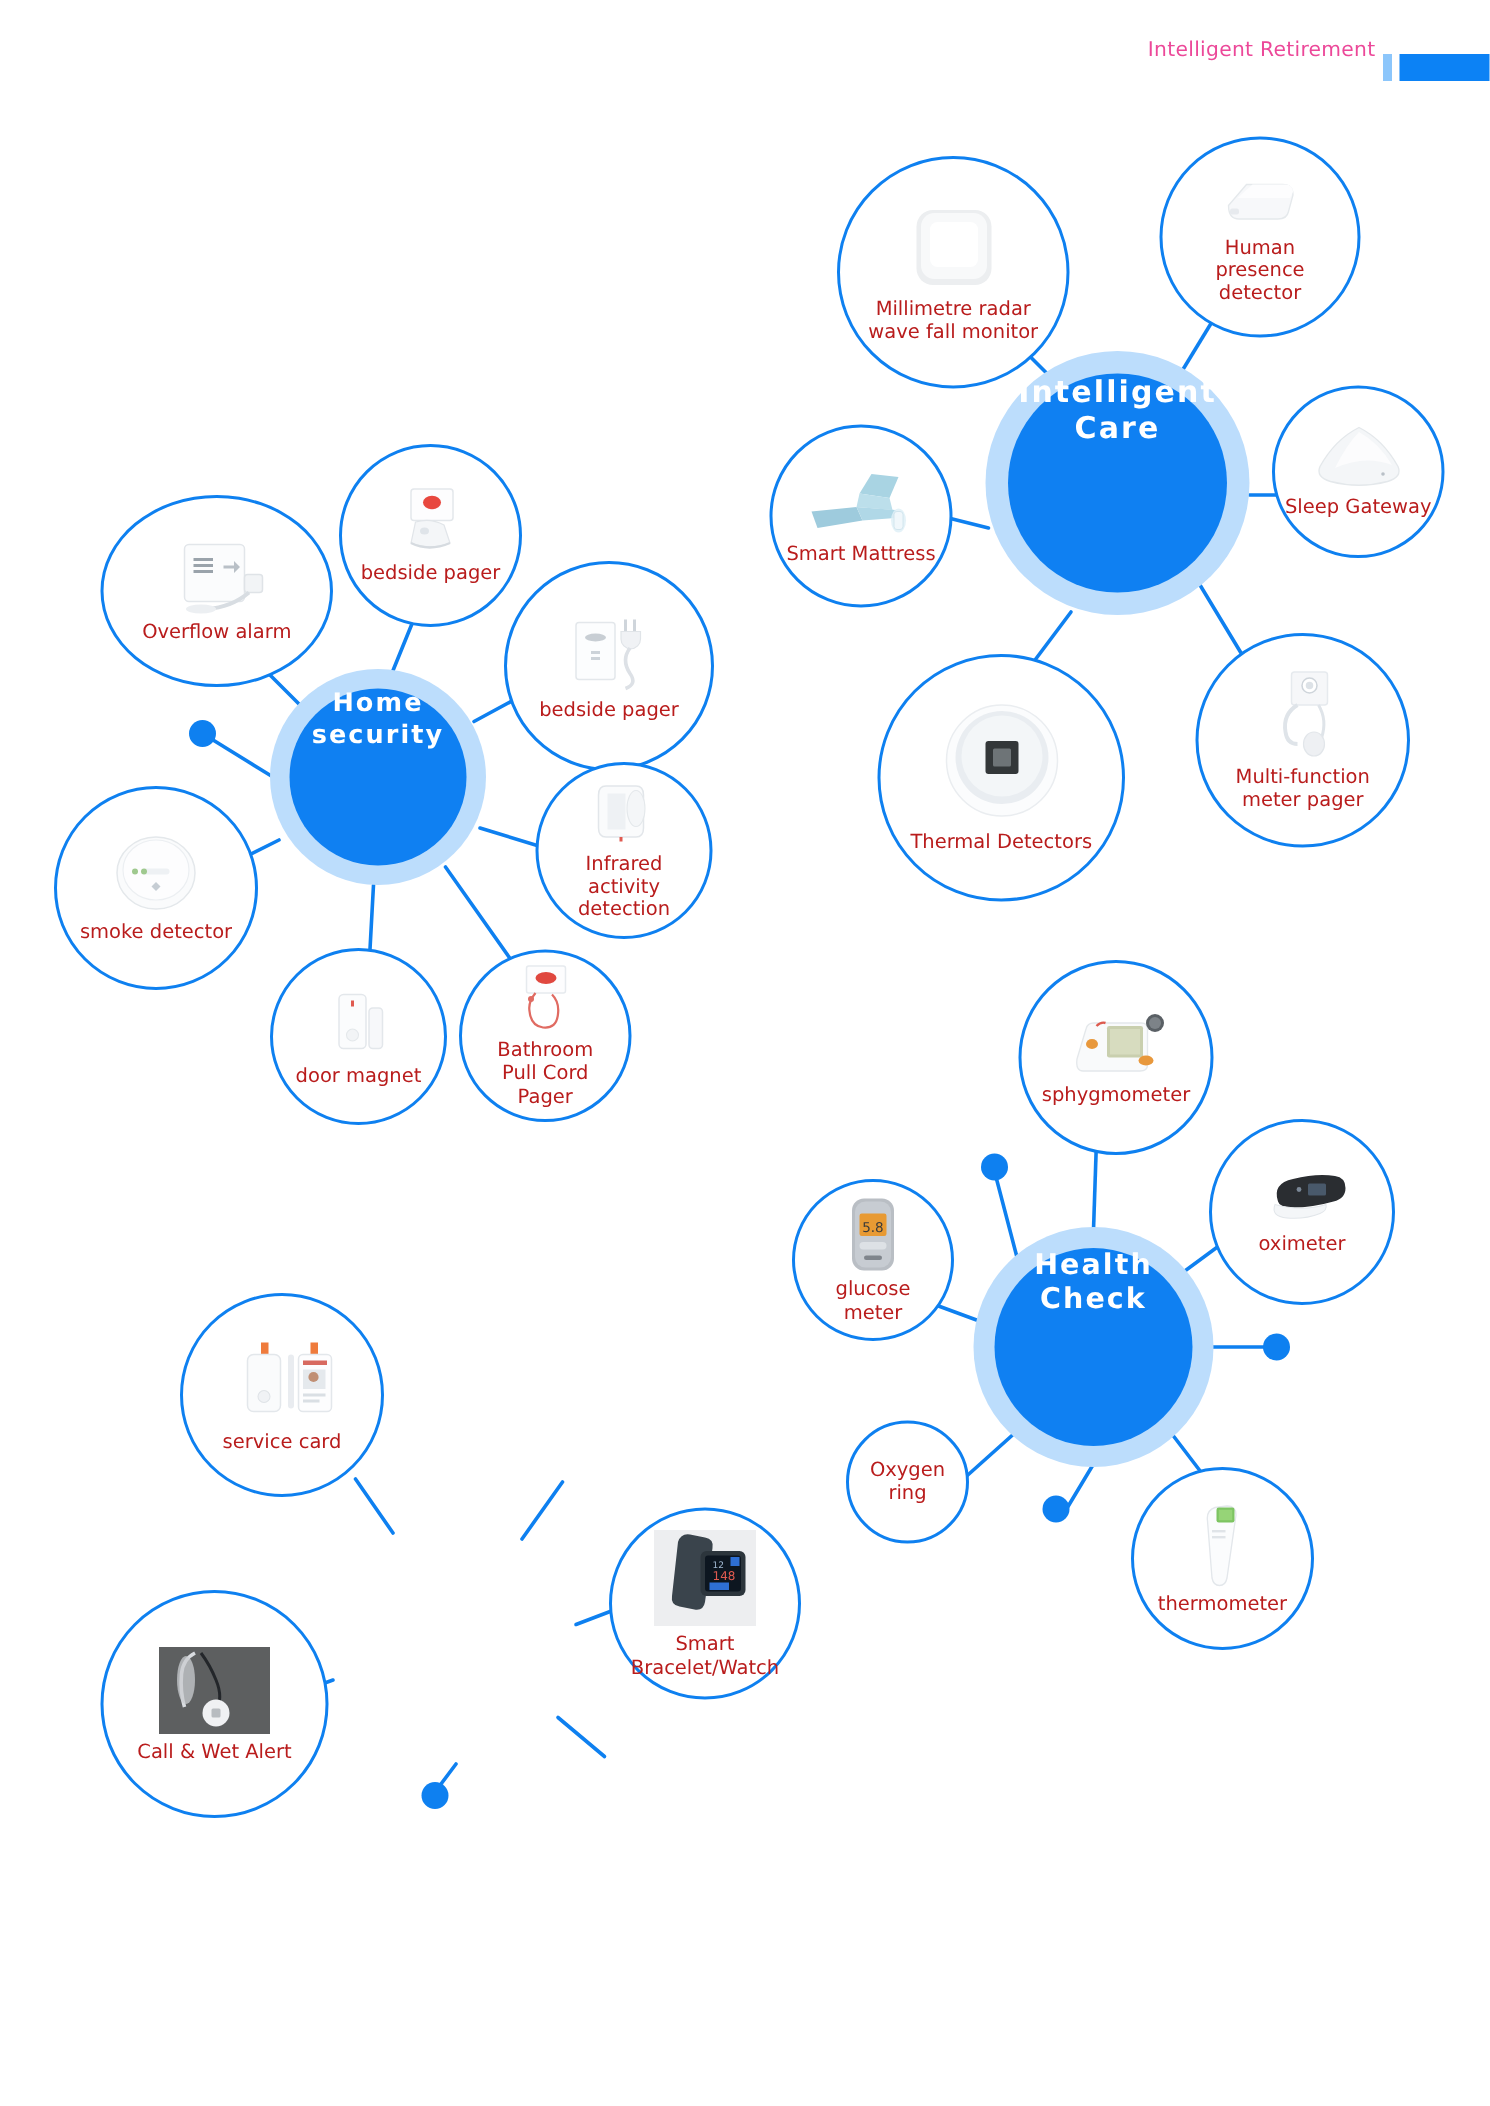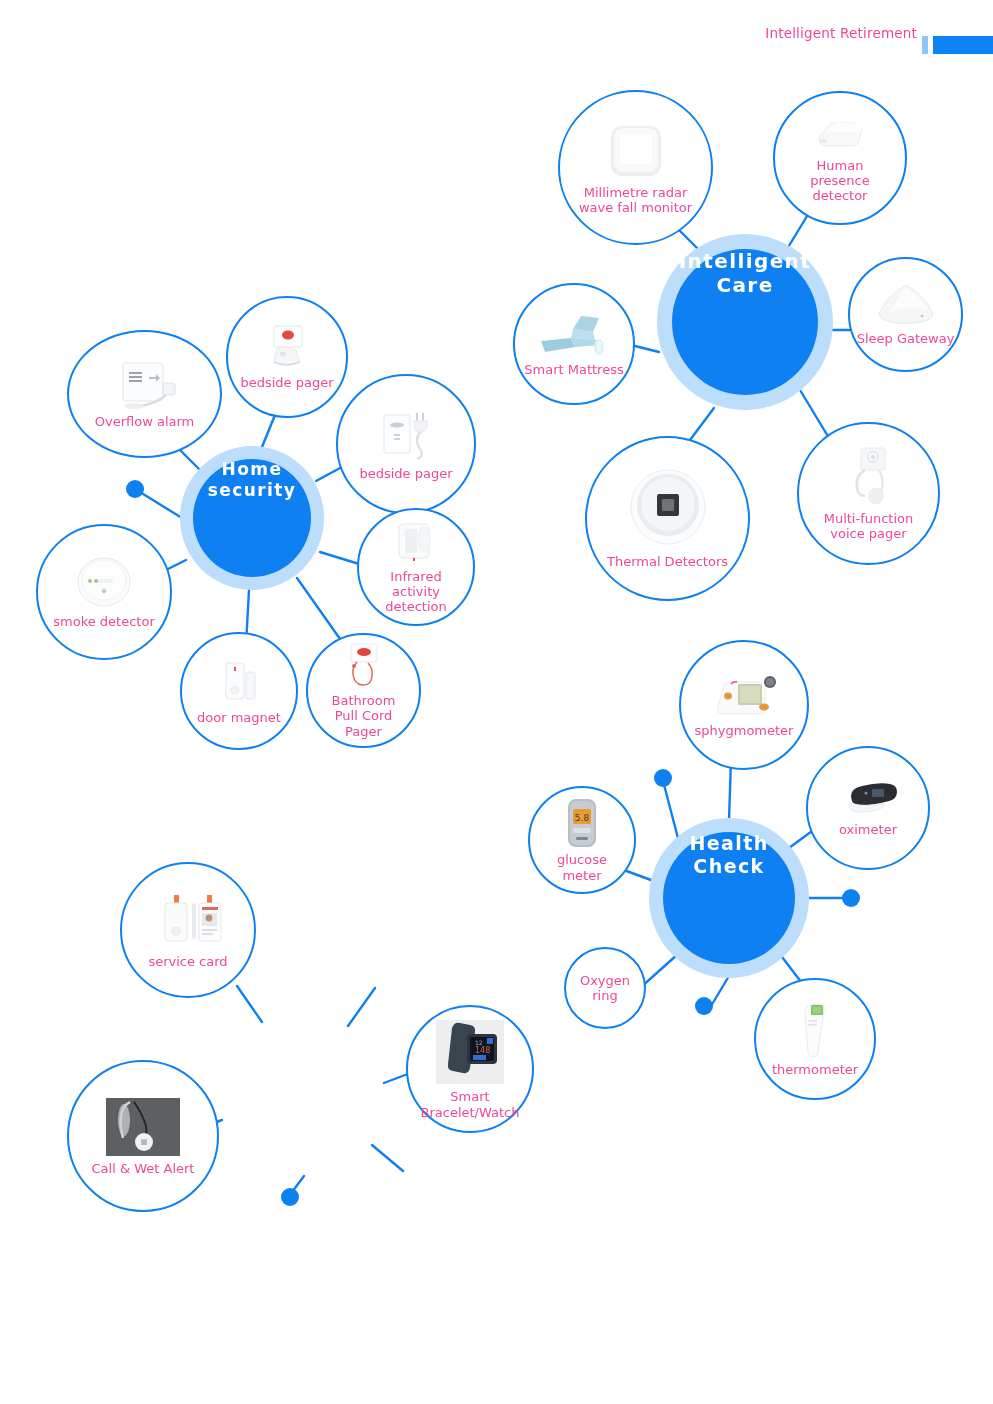--- a/index.html
+++ b/index.html
@@ -27,21 +27,21 @@
        display:flex;align-items:flex-start;justify-content:center;text-align:center;}
   .hub-label{color:#ffffff;font-weight:bold;line-height:1.22;
        letter-spacing:1.4px;white-space:pre-line;
        font-family:"DejaVu Sans","Liberation Sans",sans-serif;}
 
   
   .leaf{position:absolute;border-radius:50%;background:#ffffff;
         border:2px solid #0e80f0;box-sizing:border-box;}
   .leaf-inner{position:absolute;left:0;top:0;width:100%;height:100%;
         display:flex;flex-direction:column;align-items:center;justify-content:center;}
-  .leaf-label{color:#ec4899;text-align:center;line-height:1.18;
+  .leaf-label{color:#b91c1c;text-align:center;line-height:1.18;
         white-space:pre-line;font-size:13px;
         font-family:"DejaVu Sans","Liberation Sans",sans-serif;}
   .leaf-art{display:block;margin-bottom:3px;}
 
   
   .dot{position:absolute;border-radius:50%;background:#0e80f0;}
 </style>
 </head>
 <body>
 
@@ -194,21 +194,21 @@
     </div>
   </div>
 
   <div class="hub" style="left:180px;top:446px;width:144px;height:144px;">
     <div class="hub-core" style="width:118px;height:118px;">
       <div class="hub-label" style="font-size:17px;">Home
 security</div>
     </div>
   </div>
 
-  <div class="leaf" style="left:558px;top:90px;width:155px;height:155px;">
+  <div class="leaf" style="left:558px;top:104px;width:155px;height:155px;">
     <div class="leaf-inner">
       <svg class="leaf-art" width="62" height="62" viewBox="0 0 62 62">
         <rect x="6" y="6" width="50" height="50" rx="11" fill="#eceef0"></rect>
         <rect x="9" y="8" width="44" height="44" rx="9" fill="#f8f9fa"></rect>
         <rect x="15" y="14" width="32" height="30" rx="5" fill="#ffffff"></rect>
       </svg>
       <div class="leaf-label">Millimetre radar
 wave fall monitor</div>
     </div>
   </div>
@@ -241,21 +241,21 @@
     <div class="leaf-inner">
       <svg class="leaf-art" width="56" height="62" viewBox="0 0 56 62">
         <rect x="20" y="2" width="24" height="22" rx="2" fill="#f6f7f9" stroke="#e6eaee"></rect>
         <circle cx="32" cy="11" r="5" fill="#ffffff" stroke="#cfd5db"></circle>
         <circle cx="32" cy="11" r="2.5" fill="#dde2e7"></circle>
         <path d="M24 24 q-10 6 -8 18 q1 8 8 8" stroke="#dfe4e9" stroke-width="2.6" fill="none"></path>
         <path d="M38 24 q6 10 2 22" stroke="#dfe4e9" stroke-width="2" fill="none"></path>
         <ellipse cx="35" cy="50" rx="7" ry="8" fill="#eef0f3" stroke="#e2e6ea" stroke-width="0.8"></ellipse>
       </svg>
       <div class="leaf-label">Multi-function
-voice pager</div>
+meter pager</div>
     </div>
   </div>
 
   <div class="leaf" style="left:585px;top:436px;width:165px;height:165px;">
     <div class="leaf-inner">
       <svg class="leaf-art" width="84" height="84" viewBox="0 0 84 84">
         <circle cx="42" cy="40" r="37" fill="#fbfcfd" stroke="#eaedf0"></circle>
         <circle cx="42" cy="38" r="31" fill="#e9edf1"></circle>
         <circle cx="42" cy="37" r="27" fill="#f3f6f8"></circle>
         <rect x="31" y="27" width="22" height="22" rx="2" fill="#333739"></rect>

